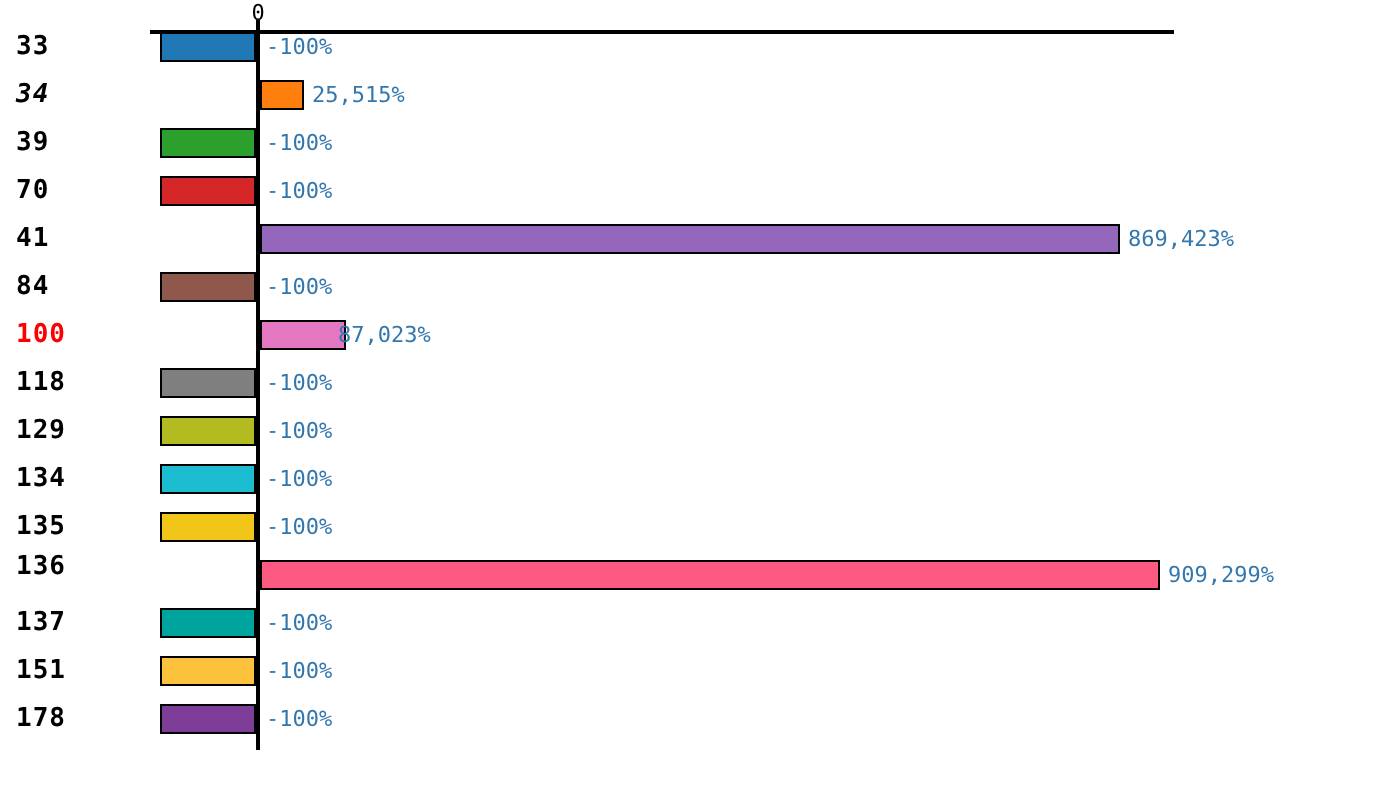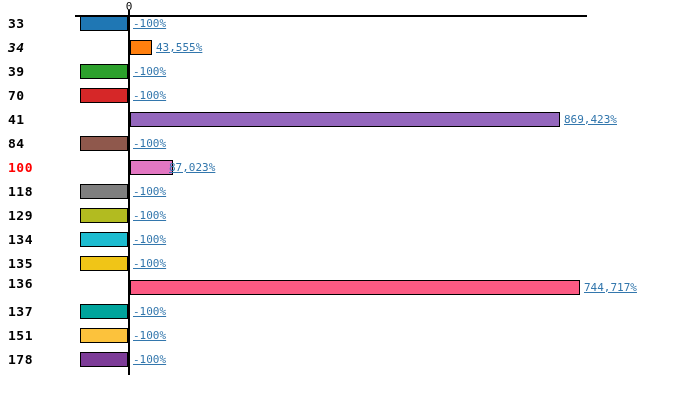--- a/index.html
+++ b/index.html
@@ -42,37 +42,36 @@
     position: absolute;
     box-sizing: border-box;
     height: 15px;
     border: 1px solid #000000;
   }
   .val-label {
     position: absolute;
     font-size: 11px;
     line-height: 15px;
     white-space: nowrap;
-    text-decoration: underline;
   }
 </style>
 </head>
 <body>
 
 <div id="chart">
   <div class="tick-zero" style="left:123px; top:0px; width:12px;">0</div>
   <div class="axis-line" style="left:75px; top:15px; width:512px; height:2px;"></div>
   <div class="axis-line" style="left:128px; top:10px; width:2px; height:365px;"></div>
   <div id="rows">
       <div class="cat-label" style="top: 16px;">33</div>
       <div class="bar" style="top: 16px; background: rgb(31, 119, 180); left: 80px; width: 48px;"></div>
       <div class="val-label" style="top: 16px; left: 133px; color: rgb(51, 119, 173);">-100%</div>
       <div class="cat-label" style="top: 40px; font-style: italic;">34</div>
       <div class="bar" style="top: 40px; background: rgb(255, 127, 14); left: 130px; width: 22px;"></div>
-      <div class="val-label" style="top: 40px; left: 156px; color: rgb(51, 119, 173);">43,555%</div>
+      <div class="val-label" style="top: 40px; left: 156px; color: rgb(51, 119, 173);">25,515%</div>
       <div class="cat-label" style="top: 64px;">39</div>
       <div class="bar" style="top: 64px; background: rgb(44, 160, 44); left: 80px; width: 48px;"></div>
       <div class="val-label" style="top: 64px; left: 133px; color: rgb(51, 119, 173);">-100%</div>
       <div class="cat-label" style="top: 88px;">70</div>
       <div class="bar" style="top: 88px; background: rgb(214, 39, 40); left: 80px; width: 48px;"></div>
       <div class="val-label" style="top: 88px; left: 133px; color: rgb(51, 119, 173);">-100%</div>
       <div class="cat-label" style="top: 112px;">41</div>
       <div class="bar" style="top: 112px; background: rgb(148, 103, 189); left: 130px; width: 430px;"></div>
       <div class="val-label" style="top: 112px; left: 564px; color: rgb(51, 119, 173);">869,423%</div>
       <div class="cat-label" style="top: 136px;">84</div>
@@ -88,21 +87,21 @@
       <div class="bar" style="top: 208px; background: rgb(178, 187, 32); left: 80px; width: 48px;"></div>
       <div class="val-label" style="top: 208px; left: 133px; color: rgb(51, 119, 173);">-100%</div>
       <div class="cat-label" style="top: 232px;">134</div>
       <div class="bar" style="top: 232px; background: rgb(29, 188, 208); left: 80px; width: 48px;"></div>
       <div class="val-label" style="top: 232px; left: 133px; color: rgb(51, 119, 173);">-100%</div>
       <div class="cat-label" style="top: 256px;">135</div>
       <div class="bar" style="top: 256px; background: rgb(240, 197, 23); left: 80px; width: 48px;"></div>
       <div class="val-label" style="top: 256px; left: 133px; color: rgb(51, 119, 173);">-100%</div>
       <div class="cat-label" style="top: 276px;">136</div>
       <div class="bar" style="top: 280px; background: rgb(252, 90, 131); left: 130px; width: 450px;"></div>
-      <div class="val-label" style="top: 280px; left: 584px; color: rgb(51, 119, 173);">744,717%</div>
+      <div class="val-label" style="top: 280px; left: 584px; color: rgb(51, 119, 173);">909,299%</div>
       <div class="cat-label" style="top: 304px;">137</div>
       <div class="bar" style="top: 304px; background: rgb(0, 164, 156); left: 80px; width: 48px;"></div>
       <div class="val-label" style="top: 304px; left: 133px; color: rgb(51, 119, 173);">-100%</div>
       <div class="cat-label" style="top: 328px;">151</div>
       <div class="bar" style="top: 328px; background: rgb(252, 194, 60); left: 80px; width: 48px;"></div>
       <div class="val-label" style="top: 328px; left: 133px; color: rgb(51, 119, 173);">-100%</div>
       <div class="cat-label" style="top: 352px;">178</div>
       <div class="bar" style="top: 352px; background: rgb(125, 60, 152); left: 80px; width: 48px;"></div>
       <div class="val-label" style="top: 352px; left: 133px; color: rgb(51, 119, 173);">-100%</div>
     </div>

